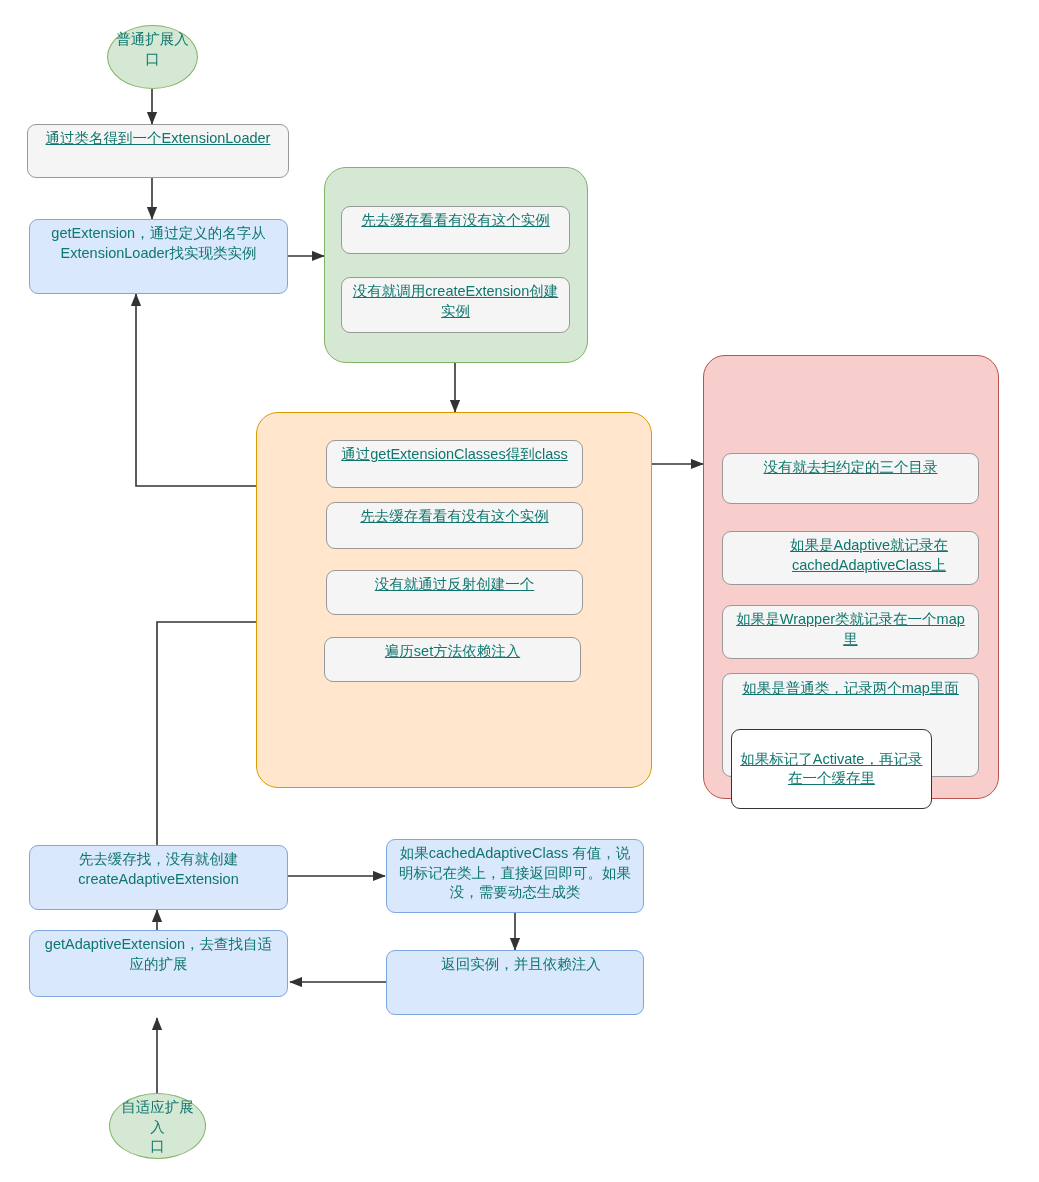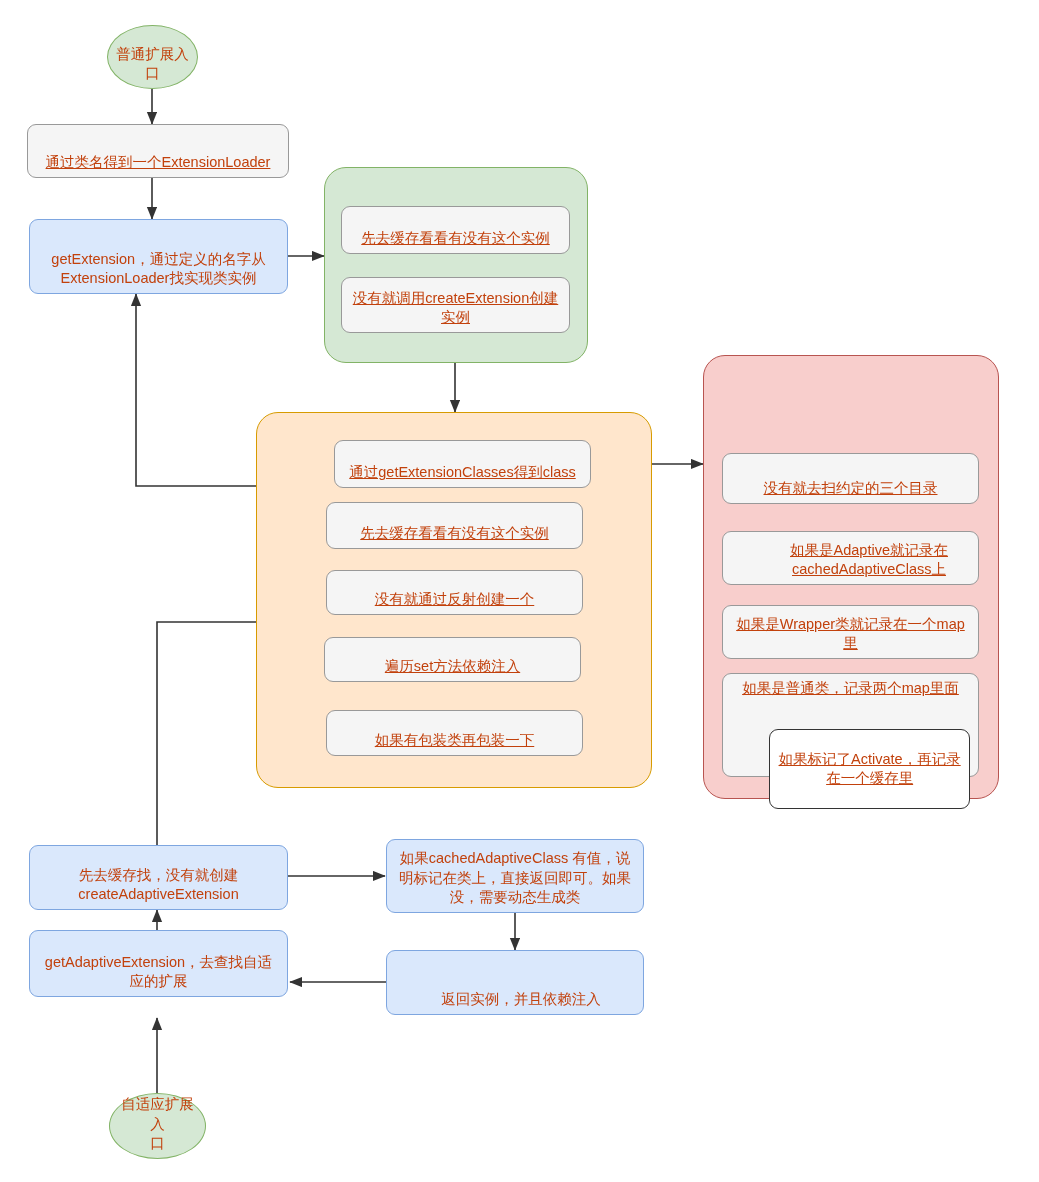--- a/index.html
+++ b/index.html
@@ -14,26 +14,26 @@
     position: relative;
     width: 1039px;
     height: 1182px;
     background: #ffffff;
     overflow: hidden;
   }
   .node {
     position: absolute;
     box-sizing: border-box;
     display: flex;
-    align-items: flex-end;
+    align-items: flex-start;
     justify-content: center;
     text-align: center;
     font-size: 14.5px;
     line-height: 1.35;
-    color: #c2410c;
+    color: #0f766e;
     padding: 4px 8px;
   }
   
   .ellipse {
     background: #d5e8d4;
     border: 1px solid #82b366;
     border-radius: 50%;
   }
   .gray-box {
     background: #f5f5f5;
@@ -176,39 +176,36 @@
   </div>
 
   <div class="node gray-box" style="left:341px; top:206px; width:229px; height:48px;">
     <span>先去缓存看看有没有这个实例</span>
   </div>
 
   <div class="node gray-box" style="left:341px; top:277px; width:229px; height:56px;">
     <span>没有就调用createExtension创建实例</span>
   </div>
 
-  <div class="node gray-box" style="left:326px; top:440px; width:257px; height:48px;margin-left:8px;">
+  <div class="node gray-box" style="left:326px; top:440px; width:257px; height:48px;">
     <span>通过getExtensionClasses得到class</span>
   </div>
 
   <div class="node gray-box" style="left:326px; top:502px; width:257px; height:47px;">
     <span>先去缓存看看有没有这个实例</span>
   </div>
 
   <div class="node gray-box" style="left:326px; top:570px; width:257px; height:45px;">
     <span>没有就通过反射创建一个</span>
   </div>
 
   <div class="node gray-box" style="left:324px; top:637px; width:257px; height:45px;">
     <span>遍历set方法依赖注入</span>
   </div>
 
-  <div class="node gray-box" style="left:326px; top:710px; width:257px; height:46px;">
-    <span>如果有包装类再包装一下</span>
-  </div>
 
 
   <div class="node gray-box" style="left:722px; top:453px; width:257px; height:51px;">
     <span>没有就去扫约定的三个目录</span>
   </div>
 
   <div class="node gray-box" style="left:722px; top:531px; width:257px; height:54px;padding-left:45px;">
     <span>如果是Adaptive就记录在cachedAdaptiveClass上</span>
   </div>
 

